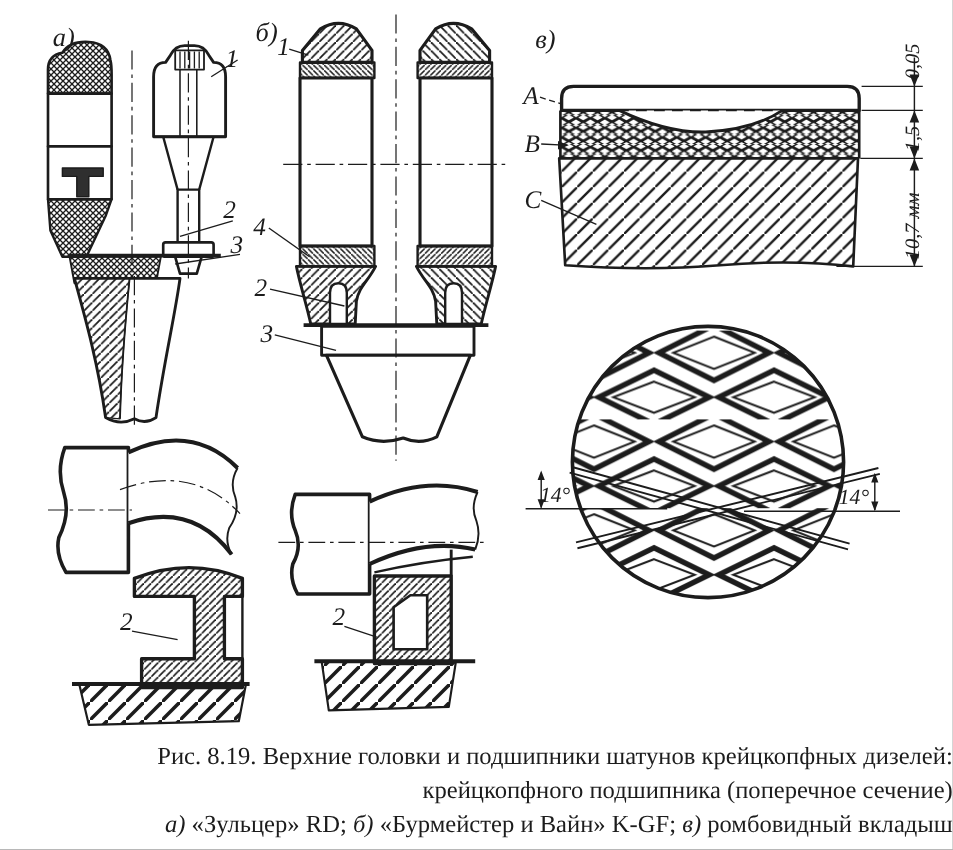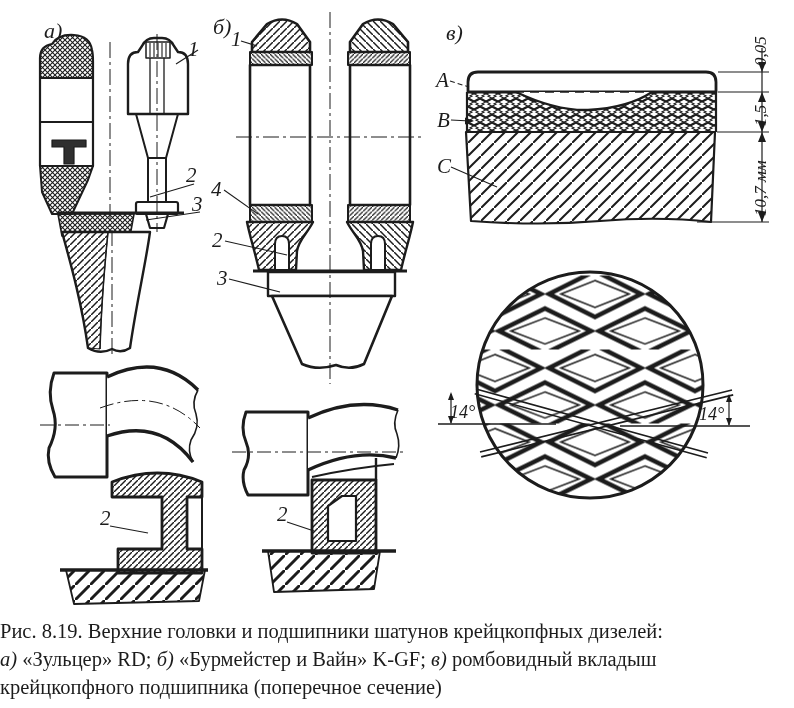--- a/index.html
+++ b/index.html
@@ -4,21 +4,21 @@
 <style>
   :root{ --ink:#1c1c1c; --paper:#ffffff; }
   html,body{margin:0;padding:0;background:#888;}
   .page{position:relative;width:794px;height:708px;background:var(--paper);overflow:hidden;
         font-family:"Liberation Serif",serif;color:var(--ink);}
   svg text{fill:var(--ink);}
   .lbl{font:italic 22px "Liberation Serif",serif;}
   .num{font:italic 21px "Liberation Serif",serif;}
   .dim{font:italic 17px "Liberation Serif",serif;}
   .ang{font:italic 18px "Liberation Serif",serif;}
-  .cap{position:absolute;left:0;right:0;top:617px;text-align:left;
+  .cap{position:absolute;left:0;right:0;top:617px;text-align:right;
        font-size:20.5px;line-height:28px;color:var(--ink);}
   .cap i{font-style:italic;}
 </style>
 </head>
 <body>
 
 <div class="page">
 <svg width="794" height="620" viewBox="0 0 794 620">
   <defs>
     <pattern id="xdense" width="5" height="5" patternUnits="userSpaceOnUse">
@@ -182,16 +182,16 @@
     <path d="M262,551 H396" stroke="#1c1c1c" stroke-width="3.4" fill="none"></path>
     <path d="M268,551 L380,551 L374,589 L274,592 Z" fill="url(#hatchBase)" stroke="#1c1c1c" stroke-width="1.8"></path>
     <text class="num" x="277" y="521">2</text>
     <path d="M287,522 L314,531" stroke="#1c1c1c" stroke-width="1.1" fill="none"></path>
   </g>
 </svg>
 
 
 <div class="cap">
   <div>Рис. 8.19. Верхние головки и подшипники шатунов крейцкопфных дизелей:</div>
+  <div>крейцкопфного подшипника (поперечное сечение)</div>
   <div><i>а)</i><span> «Зульцер» RD; </span><i>б)</i><span> «Бурмейстер и Вайн» K-GF; </span><i>в)</i><span> ромбовидный вкладыш</span></div>
-  <div>крейцкопфного подшипника (поперечное сечение)</div>
 </div>
 </div>
 
 </body></html>

